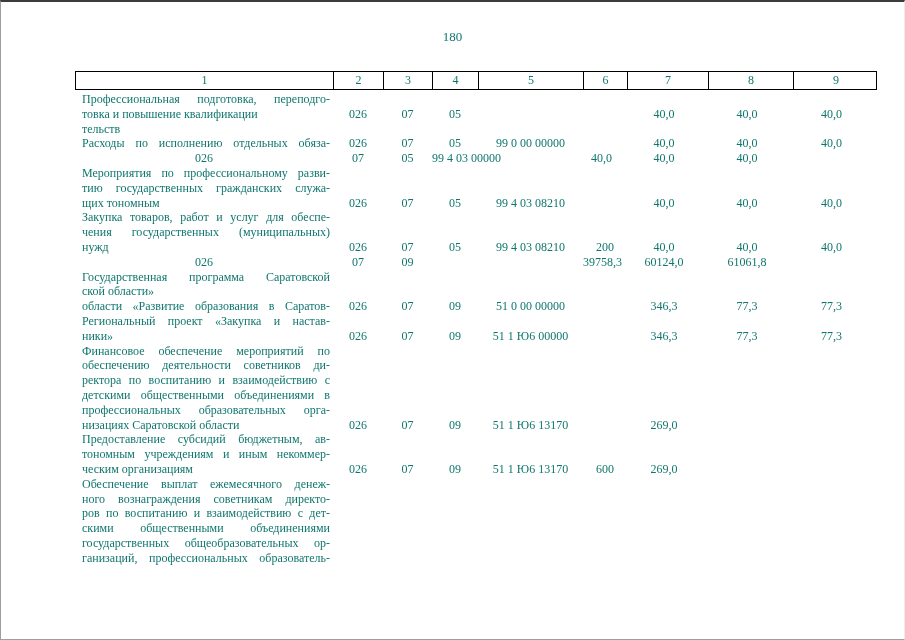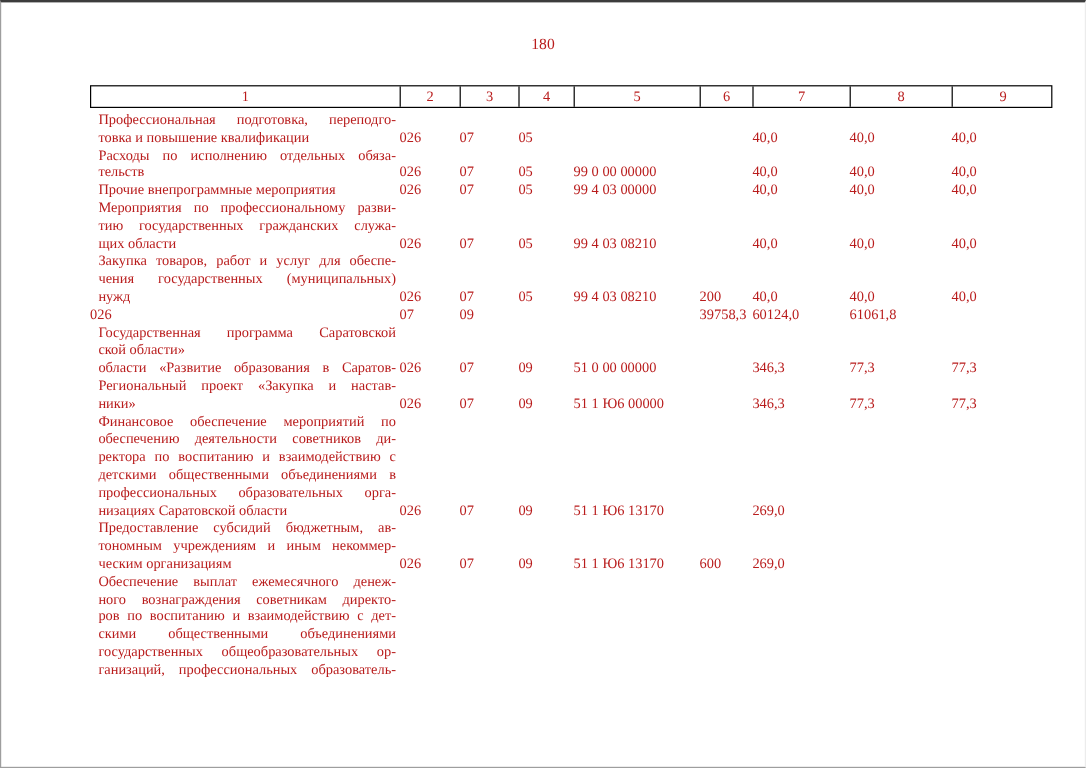--- a/index.html
+++ b/index.html
@@ -2,21 +2,21 @@
 <html lang="ru"><head>
 <meta charset="utf-8">
 <style>
   html, body { margin: 0; padding: 0; background: #ffffff; }
   .page {
     position: relative;
     width: 905px;
     height: 640px;
     box-sizing: border-box;
     background: #ffffff;
-    color: #b91c1c;
+    color: #0f766e;
     font-family: "Liberation Serif", "DejaVu Serif", serif;
     border-top: 2px solid #3c3c3c;
     border-left: 1px solid #9e9e9e;
     border-bottom: 1px solid #9e9e9e;
     border-right: 1px solid #ececec;
     overflow: hidden;
   }
   .page-number {
     margin-top: 27px;
     text-align: center;
@@ -45,22 +45,22 @@
   .th:last-child { border-right: none; }
   .tbody { padding-top: 2px; font-size: 12px; }
   .trow {
     display: grid;
     grid-template-columns: 258px 50px 49px 46px 105px 44px 81px 85px 84px;
   }
   .c1 { padding: 0 3px 0 7px; }
   .line { line-height: 14.8px; }
   .line.j { text-align: justify; text-align-last: justify; }
   .cv { align-self: end; line-height: 14.8px; white-space: nowrap; }
-  .cc { text-align: left; }
-  .cr { text-align: left; padding-right: 7px; }
+  .cc { text-align: center; }
+  .cr { text-align: center; padding-right: 7px; }
 </style>
 </head>
 <body>
 
 <div class="page">
   <div class="page-number">180</div>
   <div class="budget-table">
     <div class="thead" id="thead">
         <div class="th">1</div>
         <div class="th">2</div>
@@ -82,50 +82,47 @@
           <div class="cv cc">07</div>
           <div class="cv cc">05</div>
           <div class="cv cc"></div>
           <div class="cv cc"></div>
           <div class="cv cr">40,0</div>
           <div class="cv cr">40,0</div>
           <div class="cv cr">40,0</div>
         </div>
         <div class="trow">
           <div class="c1">
+            <div class="line">тельств</div>
             <div class="line j">Расходы по исполнению отдельных обяза-</div>
-            <div class="line">тельств</div>
           </div>
           <div class="cv cc">026</div>
           <div class="cv cc">07</div>
           <div class="cv cc">05</div>
           <div class="cv cc">99 0 00 00000</div>
           <div class="cv cc"></div>
           <div class="cv cr">40,0</div>
           <div class="cv cr">40,0</div>
           <div class="cv cr">40,0</div>
         </div>
         <div class="trow">
-          <div class="c1">
-            <div class="line">Прочие внепрограммные мероприятия</div>
-          </div>
           <div class="cv cc">026</div>
           <div class="cv cc">07</div>
           <div class="cv cc">05</div>
           <div class="cv cc">99 4 03 00000</div>
           <div class="cv cc"></div>
           <div class="cv cr">40,0</div>
           <div class="cv cr">40,0</div>
           <div class="cv cr">40,0</div>
         </div>
         <div class="trow">
           <div class="c1">
             <div class="line j">Мероприятия по профессиональному разви-</div>
             <div class="line j">тию государственных гражданских служа-</div>
-            <div class="line">щих области</div>
+            <div class="line">щих тономным</div>
           </div>
           <div class="cv cc">026</div>
           <div class="cv cc">07</div>
           <div class="cv cc">05</div>
           <div class="cv cc">99 4 03 08210</div>
           <div class="cv cc"></div>
           <div class="cv cr">40,0</div>
           <div class="cv cr">40,0</div>
           <div class="cv cr">40,0</div>
         </div>

